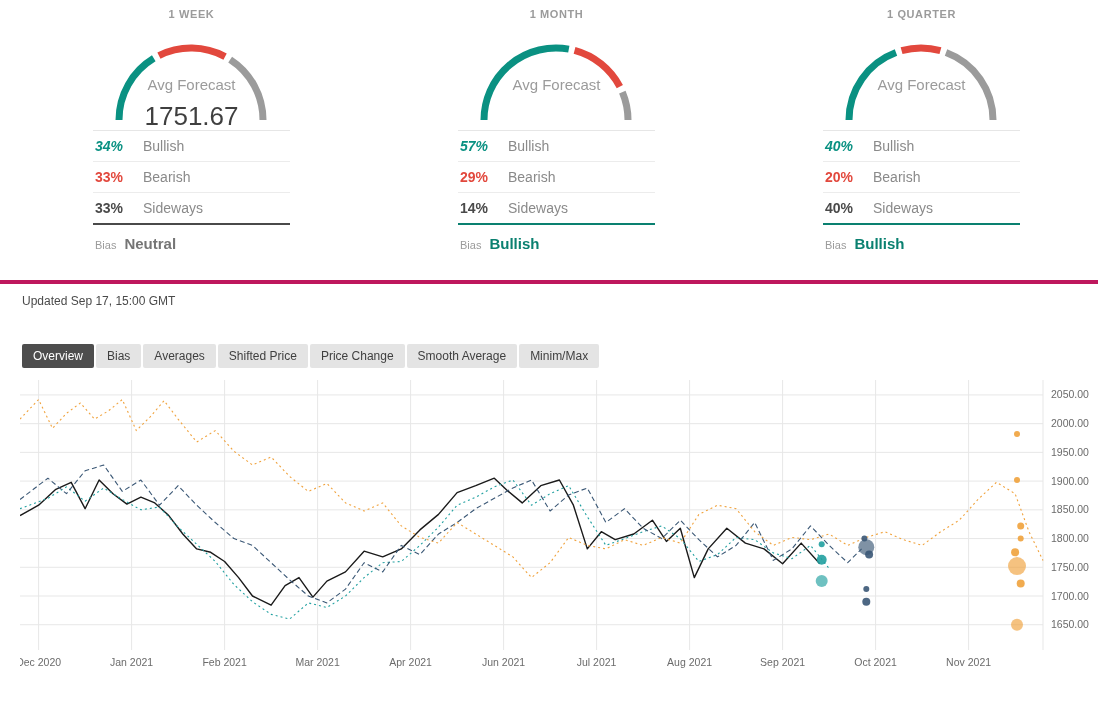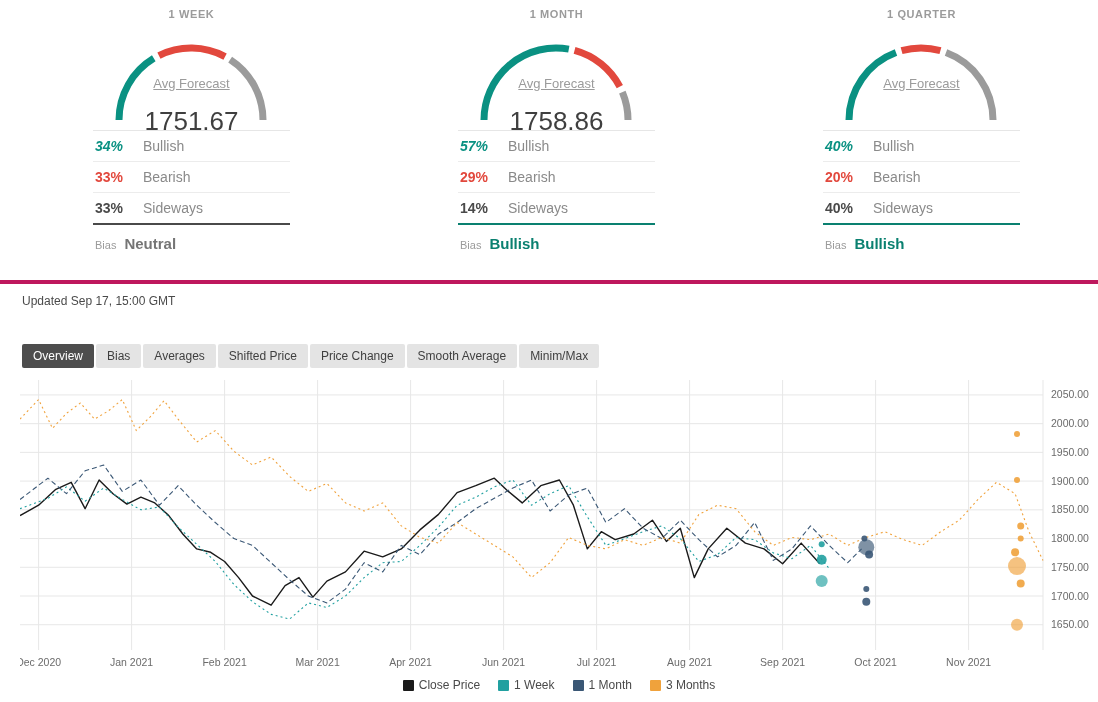--- a/index.html
+++ b/index.html
@@ -14,22 +14,22 @@
   .panel { width: 197px; }
   .panel-title {
     text-align: center; font-size: 11px; font-weight: bold;
     color: #9b9b9b; letter-spacing: .6px; margin-bottom: 8px;
   }
   .gauge-wrap { position: relative; width: 197px; height: 100px; }
   .gauge-wrap svg { position: absolute; left: 18px; top: 0; }
   .gauge-text {
     position: absolute; left: 0; right: 0; top: 48px; text-align: center;
   }
-  .avg-label { font-size: 13px; color: #9b9b9b; text-decoration: underline; }
-  .avg-value { font-size: 26px; color: #3f3f3f; margin-top: 15px; }
+  .avg-label { font-size: 15px; color: #9b9b9b; }
+  .avg-value { font-size: 26px; color: #3f3f3f; margin-top: 8px; }
   .rows { border-top: 1px solid #e6e6e6; margin-top: 2px; }
   .row {
     display: flex; align-items: center; gap: 12px;
     padding: 7px 2px; border-bottom: 1px solid #ececec;
     font-size: 14px;
   }
   .row.last { border-bottom-width: 2px; border-bottom-style: solid; }
   .pct { font-weight: bold; width: 36px; }
   .pct-bull { color: var(--bull, #0A9182); font-style: italic; }
   .pct-bear { color: var(--bear, #E2483D); }
@@ -99,21 +99,20 @@
   <div class="panel">
     <div class="panel-title">1 MONTH</div>
     <div class="gauge-wrap">
       <svg width="160" height="100">
           <path d="M 8.00 92.00 A 72 72 0 0 1 92.82 21.15" stroke="#0A9182" stroke-width="7" fill="none"></path>
           <path d="M 98.56 22.43 A 72 72 0 0 1 143.84 58.71" stroke="#E2483D" stroke-width="7" fill="none"></path>
           <path d="M 146.34 64.03 A 72 72 0 0 1 152.00 92.00" stroke="#9B9B9B" stroke-width="7" fill="none"></path>
         </svg>
       <div class="gauge-text">
         <div class="avg-label">Avg Forecast</div>
-        <div class="avg-value">1758.86</div>
       </div>
     </div>
     <div class="rows">
       <div class="row">
         <span class="pct pct-bull">57%</span>
         <span class="row-label">Bullish</span>
       </div>
       <div class="row">
         <span class="pct pct-bear">29%</span>
         <span class="row-label">Bearish</span>
@@ -234,31 +233,13 @@
       <circle cx="846.3" cy="221.7" r="4" fill="#3A5775" fill-opacity="0.9"></circle>
       <circle cx="997.0" cy="54.0" r="3" fill="#F0A23C" fill-opacity="0.9"></circle>
       <circle cx="997.0" cy="100.0" r="3" fill="#F0A23C" fill-opacity="0.9"></circle>
       <circle cx="1000.7" cy="145.9" r="3.5" fill="#F0A23C" fill-opacity="0.9"></circle>
       <circle cx="1000.7" cy="158.6" r="3" fill="#F0A23C" fill-opacity="0.9"></circle>
       <circle cx="995.1" cy="172.3" r="4" fill="#F0A23C" fill-opacity="0.9"></circle>
       <circle cx="997.0" cy="186.1" r="9" fill="#F0A23C" fill-opacity="0.65"></circle>
       <circle cx="1000.7" cy="203.4" r="4" fill="#F0A23C" fill-opacity="0.9"></circle>
       <circle cx="997.0" cy="244.7" r="6" fill="#F0A23C" fill-opacity="0.65"></circle>
     </svg>
-  <div class="legend">
-    <span class="legend-item">
-      <span class="swatch" style="background: rgb(26, 26, 26);"></span>
-      <span>Close Price</span>
-    </span>
-    <span class="legend-item">
-      <span class="swatch" style="background: rgb(33, 160, 160);"></span>
-      <span>1 Week</span>
-    </span>
-    <span class="legend-item">
-      <span class="swatch" style="background: rgb(58, 87, 117);"></span>
-      <span>1 Month</span>
-    </span>
-    <span class="legend-item">
-      <span class="swatch" style="background: rgb(240, 162, 60);"></span>
-      <span>3 Months</span>
-    </span>
-  </div>
 </div>
 
 </body></html>

